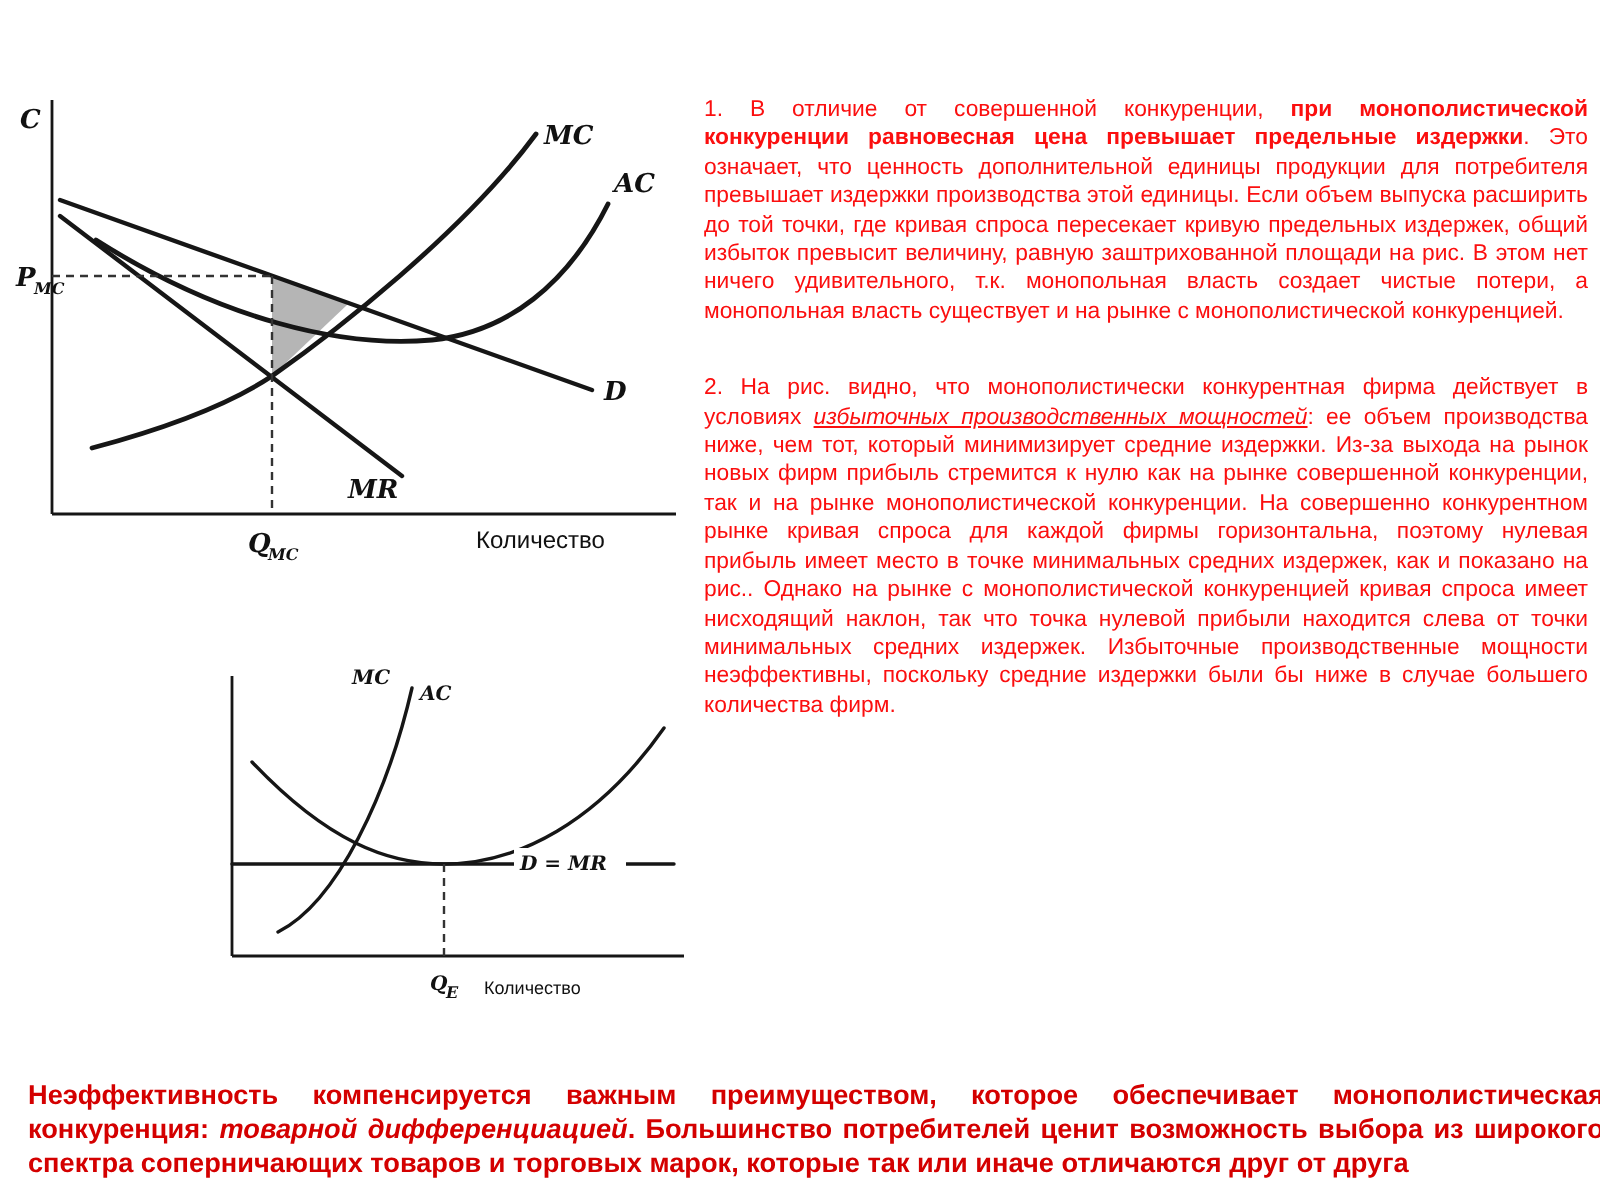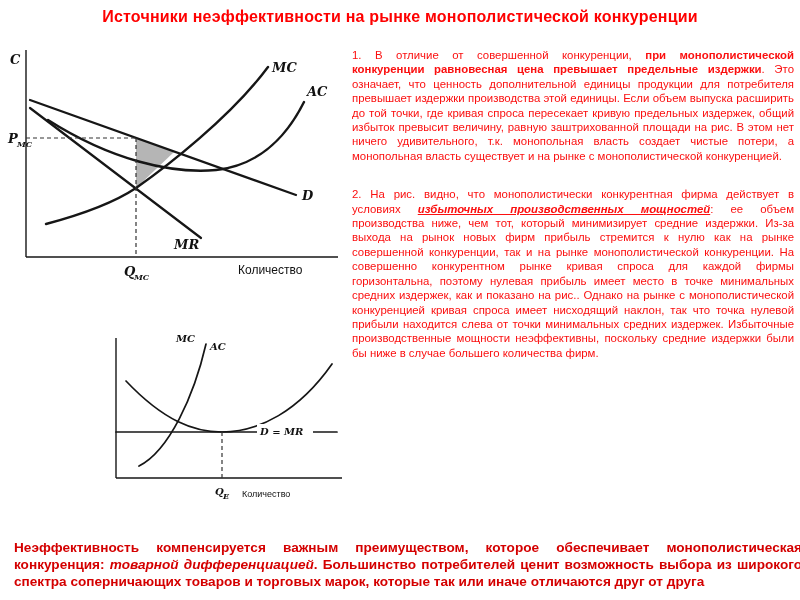--- a/index.html
+++ b/index.html
@@ -6,21 +6,21 @@
   .slide{position:relative;width:800px;height:600px;background:#fff;overflow:hidden;
          font-family:"Liberation Sans",sans-serif;}
   .title{position:absolute;top:8px;left:0;width:100%;text-align:center;margin:0;
          font-size:16px;font-weight:bold;color:#fe0000;letter-spacing:.2px;}
   .chart-top{position:absolute;left:6px;top:42px;width:342px;height:252px;}
   .chart-bottom{position:absolute;left:94px;top:326px;width:258px;height:194px;}
   .text-col{position:absolute;left:352px;top:48px;width:442px;}
   .para{margin:0 0 24px 0;font-size:11.4px;line-height:14.4px;text-align:justify;
         color:#fb0f0f;}
   .emph-bu{font-weight:bold;}
-  .emph-biu{font-weight:bold;font-style:italic;text-decoration:underline;}
+  .emph-biu{font-weight:normal;font-style:italic;text-decoration:underline;}
   .emph-bi{font-weight:bold;font-style:italic;}
   .footer{position:absolute;left:6px;top:531px;width:788px;margin:8px;
           font-size:13.6px;line-height:17px;font-weight:bold;text-align:justify;
           color:#d40000;}
   
   .axis{stroke:#161616;stroke-width:1.4;fill:none;}
   .curve{stroke:#161616;stroke-width:2.4;fill:none;stroke-linecap:round;}
   .thin-curve{stroke:#161616;stroke-width:1.7;fill:none;stroke-linecap:round;}
   .dline{stroke:#161616;stroke-width:2.2;fill:none;stroke-linecap:round;}
   .dash{stroke:#333;stroke-width:1.2;stroke-dasharray:4 3;fill:none;}
@@ -32,21 +32,20 @@
   .sub{font-family:"DejaVu Serif",serif;font-style:italic;font-weight:bold;
           font-size:8px;fill:#111;}
   .alabel{font-family:"Liberation Sans",sans-serif;font-size:12px;fill:#111;}
   .alabel-sm{font-family:"Liberation Sans",sans-serif;font-size:9px;fill:#111;}
 </style>
 </head>
 <body>
 
 <div class="slide">
 
-  <h1 class="title">Источники неэффективности на рынке монополистической конкуренции</h1>
 
   <div class="chart-top">
     <svg width="342" height="252" viewBox="0 0 342 252">
 
       <polygon class="dwl" points="130,96 168,110 130,146"></polygon>
 
       <line class="axis" x1="20" y1="8" x2="20" y2="215"></line>
       <line class="axis" x1="20" y1="215" x2="332" y2="215"></line>
 
       <line class="dline" x1="24" y1="58" x2="290" y2="153"></line>

